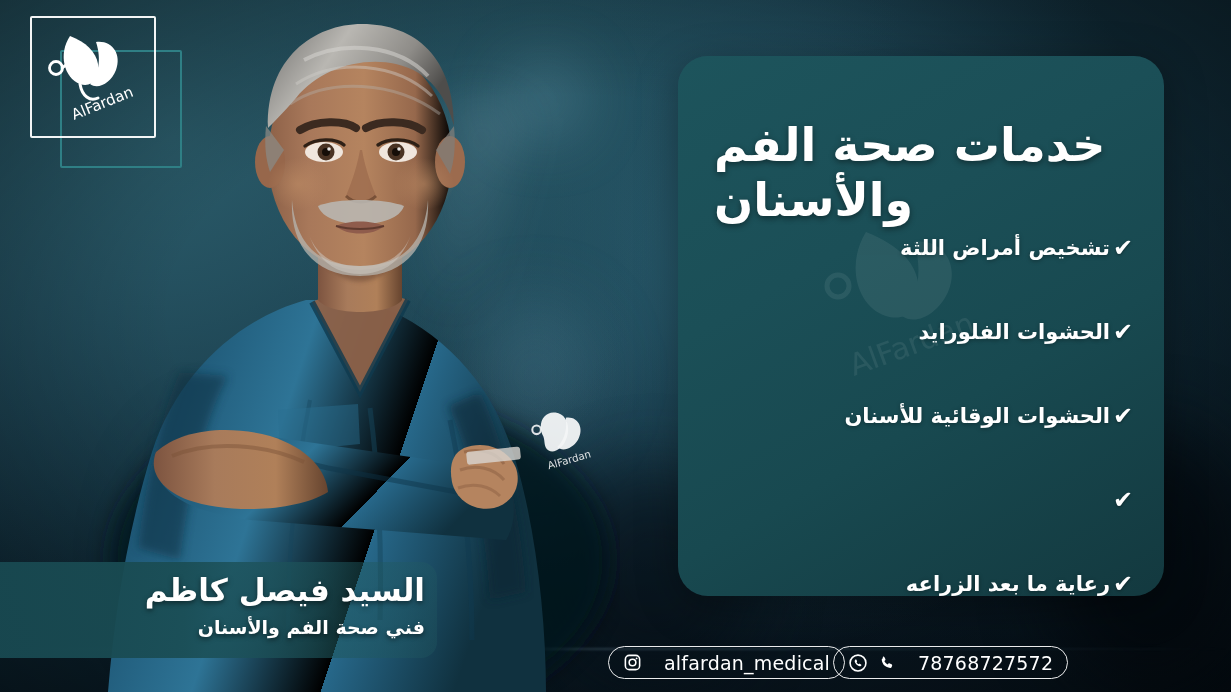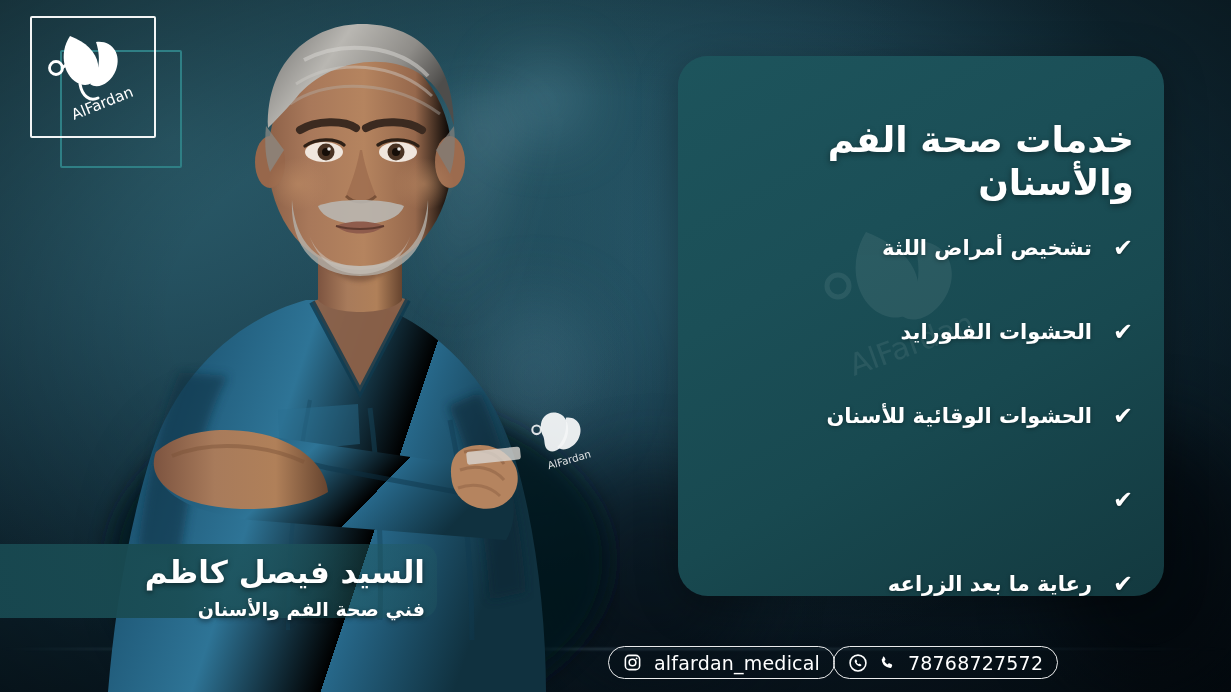--- a/index.html
+++ b/index.html
@@ -63,44 +63,44 @@
     position:absolute;left:678px;top:56px;width:486px;height:540px;
     border-radius:30px;overflow:hidden;
     background:linear-gradient(150deg,#1d545c 0%,#1b4f57 35%,#184950 62%,#13393f 100%);
     box-shadow:0 10px 40px rgba(0,0,0,.35);
   }
   .panel-wm{
     position:absolute;left:130px;top:150px;width:210px;height:190px;opacity:.07;
   }
   .panel-title{
     position:absolute;right:30px;top:62px;width:420px;
-    text-align:right;direction:rtl;
-    font-size:36px;font-weight:700;color:#ffffff;letter-spacing:0;
+    text-align:left;direction:rtl;
+    font-size:46px;font-weight:700;color:#ffffff;letter-spacing:0;
     text-shadow:0 2px 6px rgba(0,0,0,.45);
     line-height:1.2;
   }
   .svc-list{position:absolute;left:0;right:0;top:150px;}
   .svc-row{
     display:flex;align-items:center;justify-content:flex-start;
     direction:rtl;height:84px;padding-right:28px;padding-left:30px;
   }
   .svc-check{
     flex:0 0 auto;width:26px;text-align:center;color:#ffffff;
     font-size:24px;line-height:1;font-weight:700;
     text-shadow:0 1px 3px rgba(0,0,0,.4);
   }
   .svc-label{
-    margin-right:18px;color:#ffffff;font-size:21px;font-weight:700;
+    color:#ffffff;font-size:21px;font-weight:700;
     direction:rtl;text-align:right;white-space:nowrap;
     text-shadow:0 1px 4px rgba(0,0,0,.35);
   }
 
   
   .name-banner{
-    position:absolute;left:0;top:544px;width:437px;height:74px;
+    position:absolute;left:0;top:562px;width:437px;height:96px;
     border-top-right-radius:16px;border-bottom-right-radius:16px;
     background:linear-gradient(90deg,rgba(24,72,80,.97) 0%,rgba(26,77,84,.93) 42%,rgba(30,86,92,.62) 72%,rgba(34,92,98,.30) 100%);
   }
   .name-main{
     position:absolute;left:0;right:12px;top:10px;
     text-align:right;direction:rtl;
     font-size:31px;font-weight:700;color:#ffffff;
     text-shadow:0 2px 5px rgba(0,0,0,.5);
     letter-spacing:1px;
   }
@@ -113,21 +113,21 @@
 
   
   .pill{
     position:absolute;display:flex;align-items:center;
     height:33px;border:1.6px solid rgba(255,255,255,.92);
     border-radius:18px;padding:0 14px;box-sizing:border-box;
     color:#fff;font-size:19px;white-space:nowrap;
   }
   .pill-ig{left:608px;top:646px;}
   .pill-phone{left:833px;top:646px;}
-  .pill .txt{margin-left:12px;letter-spacing:.2px;}
+  .pill .txt{margin-left:22px;letter-spacing:.2px;}
   .pill .sep{display:inline-block;width:10px;}
   .ico{display:inline-flex;align-items:center;justify-content:center;flex:0 0 auto;}
 </style>
 </head>
 <body>
 
 <div id="poster">
 
   <div class="bg-base"></div>
   <div class="bg-blob blob-d"></div>

